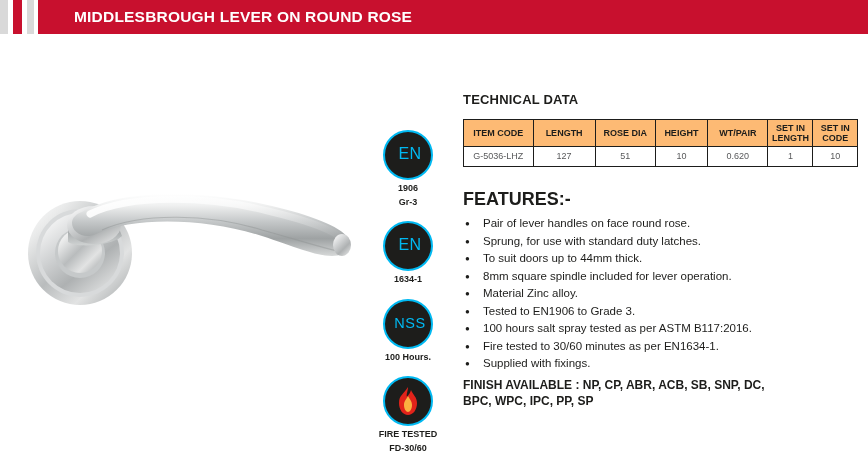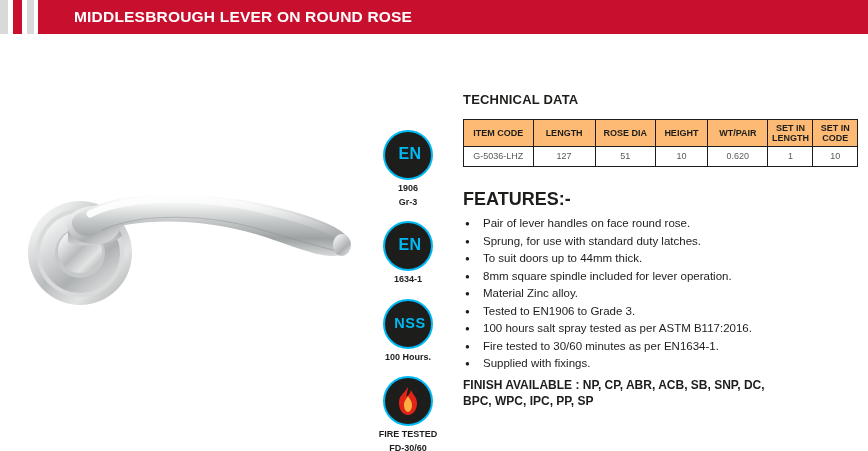--- a/index.html
+++ b/index.html
@@ -91,21 +91,21 @@
     border: 2px solid #00b9f2;
     margin: 0 auto;
     position: relative;
   }
   .badge-circle .badge-text {
     position: absolute;
     left: 4px;
     right: 0;
     top: 13px;
     font-size: 16px;
-    font-weight: bold;
+    font-weight: normal;
     color: #00b9f2;
     letter-spacing: 0.5px;
   }
   .badge-circle.nss .badge-text {
     font-size: 14.5px;
     top: 14px;
   }
   .badge-caption {
     font-size: 9px;
     font-weight: bold;

